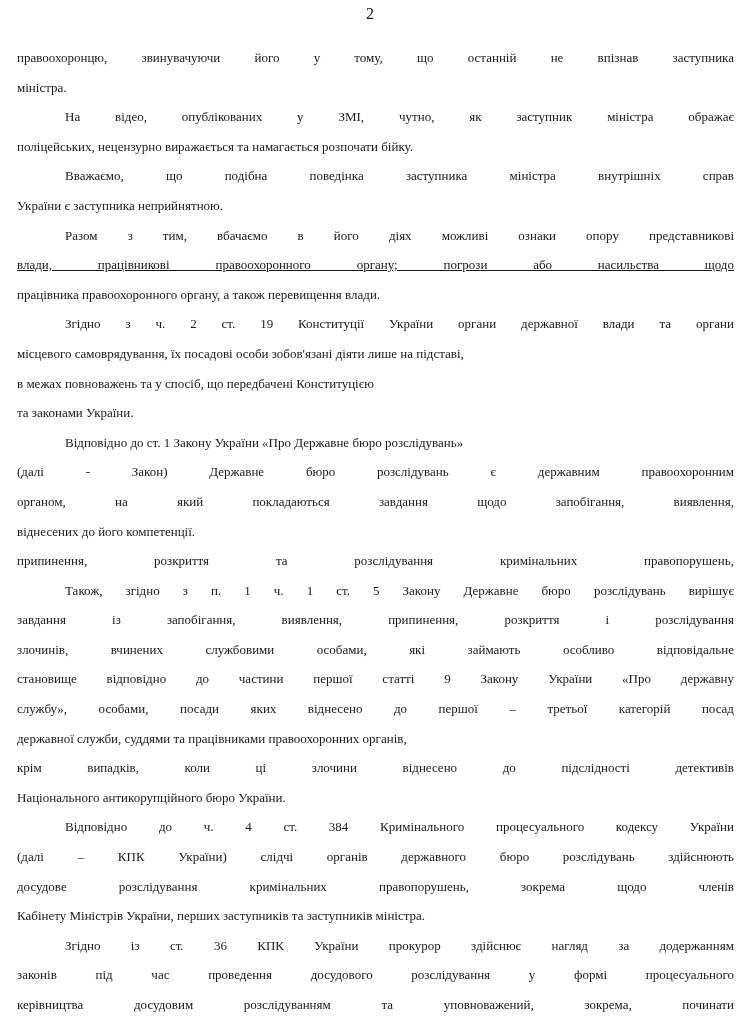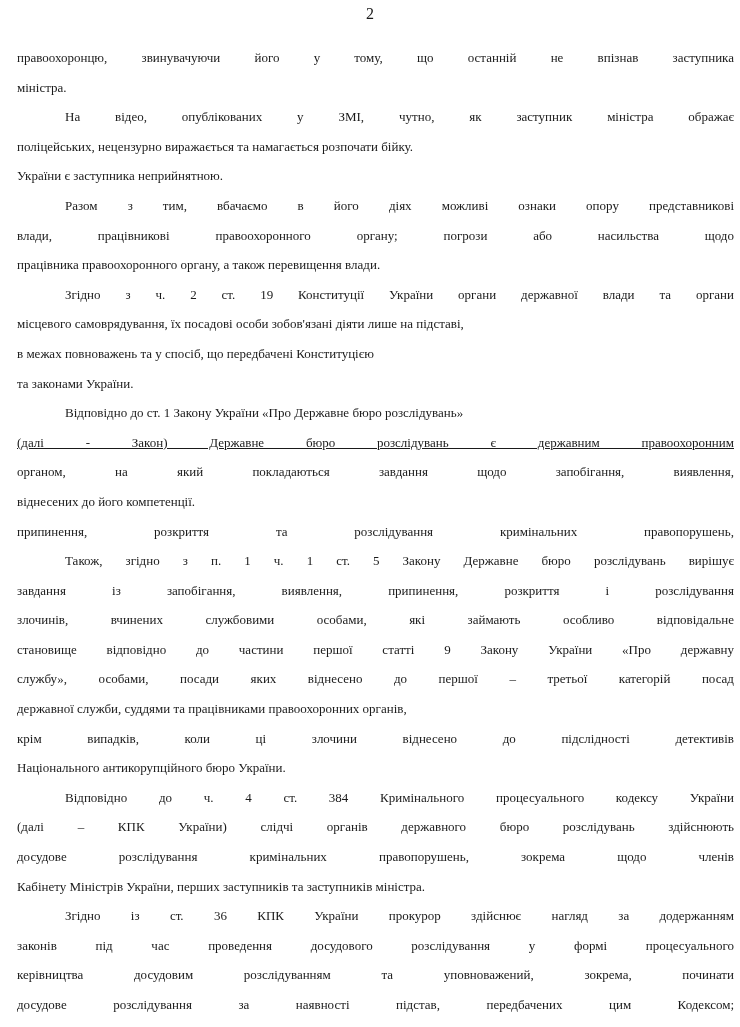--- a/index.html
+++ b/index.html
@@ -25,30 +25,31 @@
 </head>
 <body>
 
 <div class="page-number">2</div>
 
 <div class="content" id="doc">
     <div class="line justify" style="white-space: normal; overflow: hidden;"><span>правоохоронцю, звинувачуючи його у тому, що останній не впізнав заступника</span></div>
     <div class="line"><span>міністра.</span></div>
     <div class="line justify indent" style="white-space: normal; overflow: hidden;"><span>На відео, опублікованих у ЗМІ, чутно, як заступник міністра ображає</span></div>
     <div class="line"><span>поліцейських, нецензурно виражається та намагається розпочати бійку.</span></div>
+    <div class="line justify indent" style="white-space: normal; overflow: hidden;"><span>Вважаємо, що подібна поведінка заступника міністра внутрішніх справ</span></div>
     <div class="line"><span>України є заступника неприйнятною.</span></div>
     <div class="line justify indent" style="white-space: normal; overflow: hidden;"><span>Разом з тим, вбачаємо в його діях можливі ознаки опору представникові</span></div>
-    <div class="line justify" style="white-space: normal; overflow: hidden;"><span>влади, працівникові правоохоронного органу; погрози або насильства щодо</span></div>
+    <div class="line justify" style="white-space: normal; overflow: hidden; text-decoration: underline;"><span>влади, працівникові правоохоронного органу; погрози або насильства щодо</span></div>
     <div class="line"><span>працівника правоохоронного органу, а також перевищення влади.</span></div>
     <div class="line justify indent" style="white-space: normal; overflow: hidden;"><span>Згідно з ч. 2 ст. 19 Конституції України органи державної влади та органи</span></div>
     <div class="line"><span>місцевого самоврядування, їх посадові особи зобов'язані діяти лише на підставі,</span></div>
     <div class="line"><span>в межах повноважень та у спосіб, що передбачені Конституцією</span></div>
     <div class="line"><span>та законами України.</span></div>
     <div class="line indent"><span>Відповідно до ст. 1 Закону України «Про Державне бюро розслідувань»</span></div>
-    <div class="line justify" style="white-space: normal; overflow: hidden; text-decoration: underline;"><span>(далі - Закон) Державне бюро розслідувань є державним правоохоронним</span></div>
+    <div class="line justify" style="white-space: normal; overflow: hidden;"><span>(далі - Закон) Державне бюро розслідувань є державним правоохоронним</span></div>
     <div class="line justify" style="white-space: normal; overflow: hidden;"><span>органом, на який покладаються завдання щодо запобігання, виявлення,</span></div>
     <div class="line"><span>віднесених до його компетенції.</span></div>
     <div class="line justify" style="white-space: normal; overflow: hidden;"><span>припинення, розкриття та розслідування кримінальних правопорушень,</span></div>
     <div class="line justify indent" style="white-space: normal; overflow: hidden;"><span>Також, згідно з п. 1 ч. 1 ст. 5 Закону Державне бюро розслідувань вирішує</span></div>
     <div class="line justify" style="white-space: normal; overflow: hidden;"><span>завдання із запобігання, виявлення, припинення, розкриття і розслідування</span></div>
     <div class="line justify" style="white-space: normal; overflow: hidden;"><span>злочинів, вчинених службовими особами, які займають особливо відповідальне</span></div>
     <div class="line justify" style="white-space: normal; overflow: hidden;"><span>становище відповідно до частини першої статті 9 Закону України «Про державну</span></div>
     <div class="line justify" style="white-space: normal; overflow: hidden;"><span>службу», особами, посади яких віднесено до першої – третьої категорій посад</span></div>
     <div class="line"><span>державної служби, суддями та працівниками правоохоронних органів,</span></div>
     <div class="line justify" style="white-space: normal; overflow: hidden;"><span>крім випадків, коли ці злочини віднесено до підслідності детективів</span></div>

